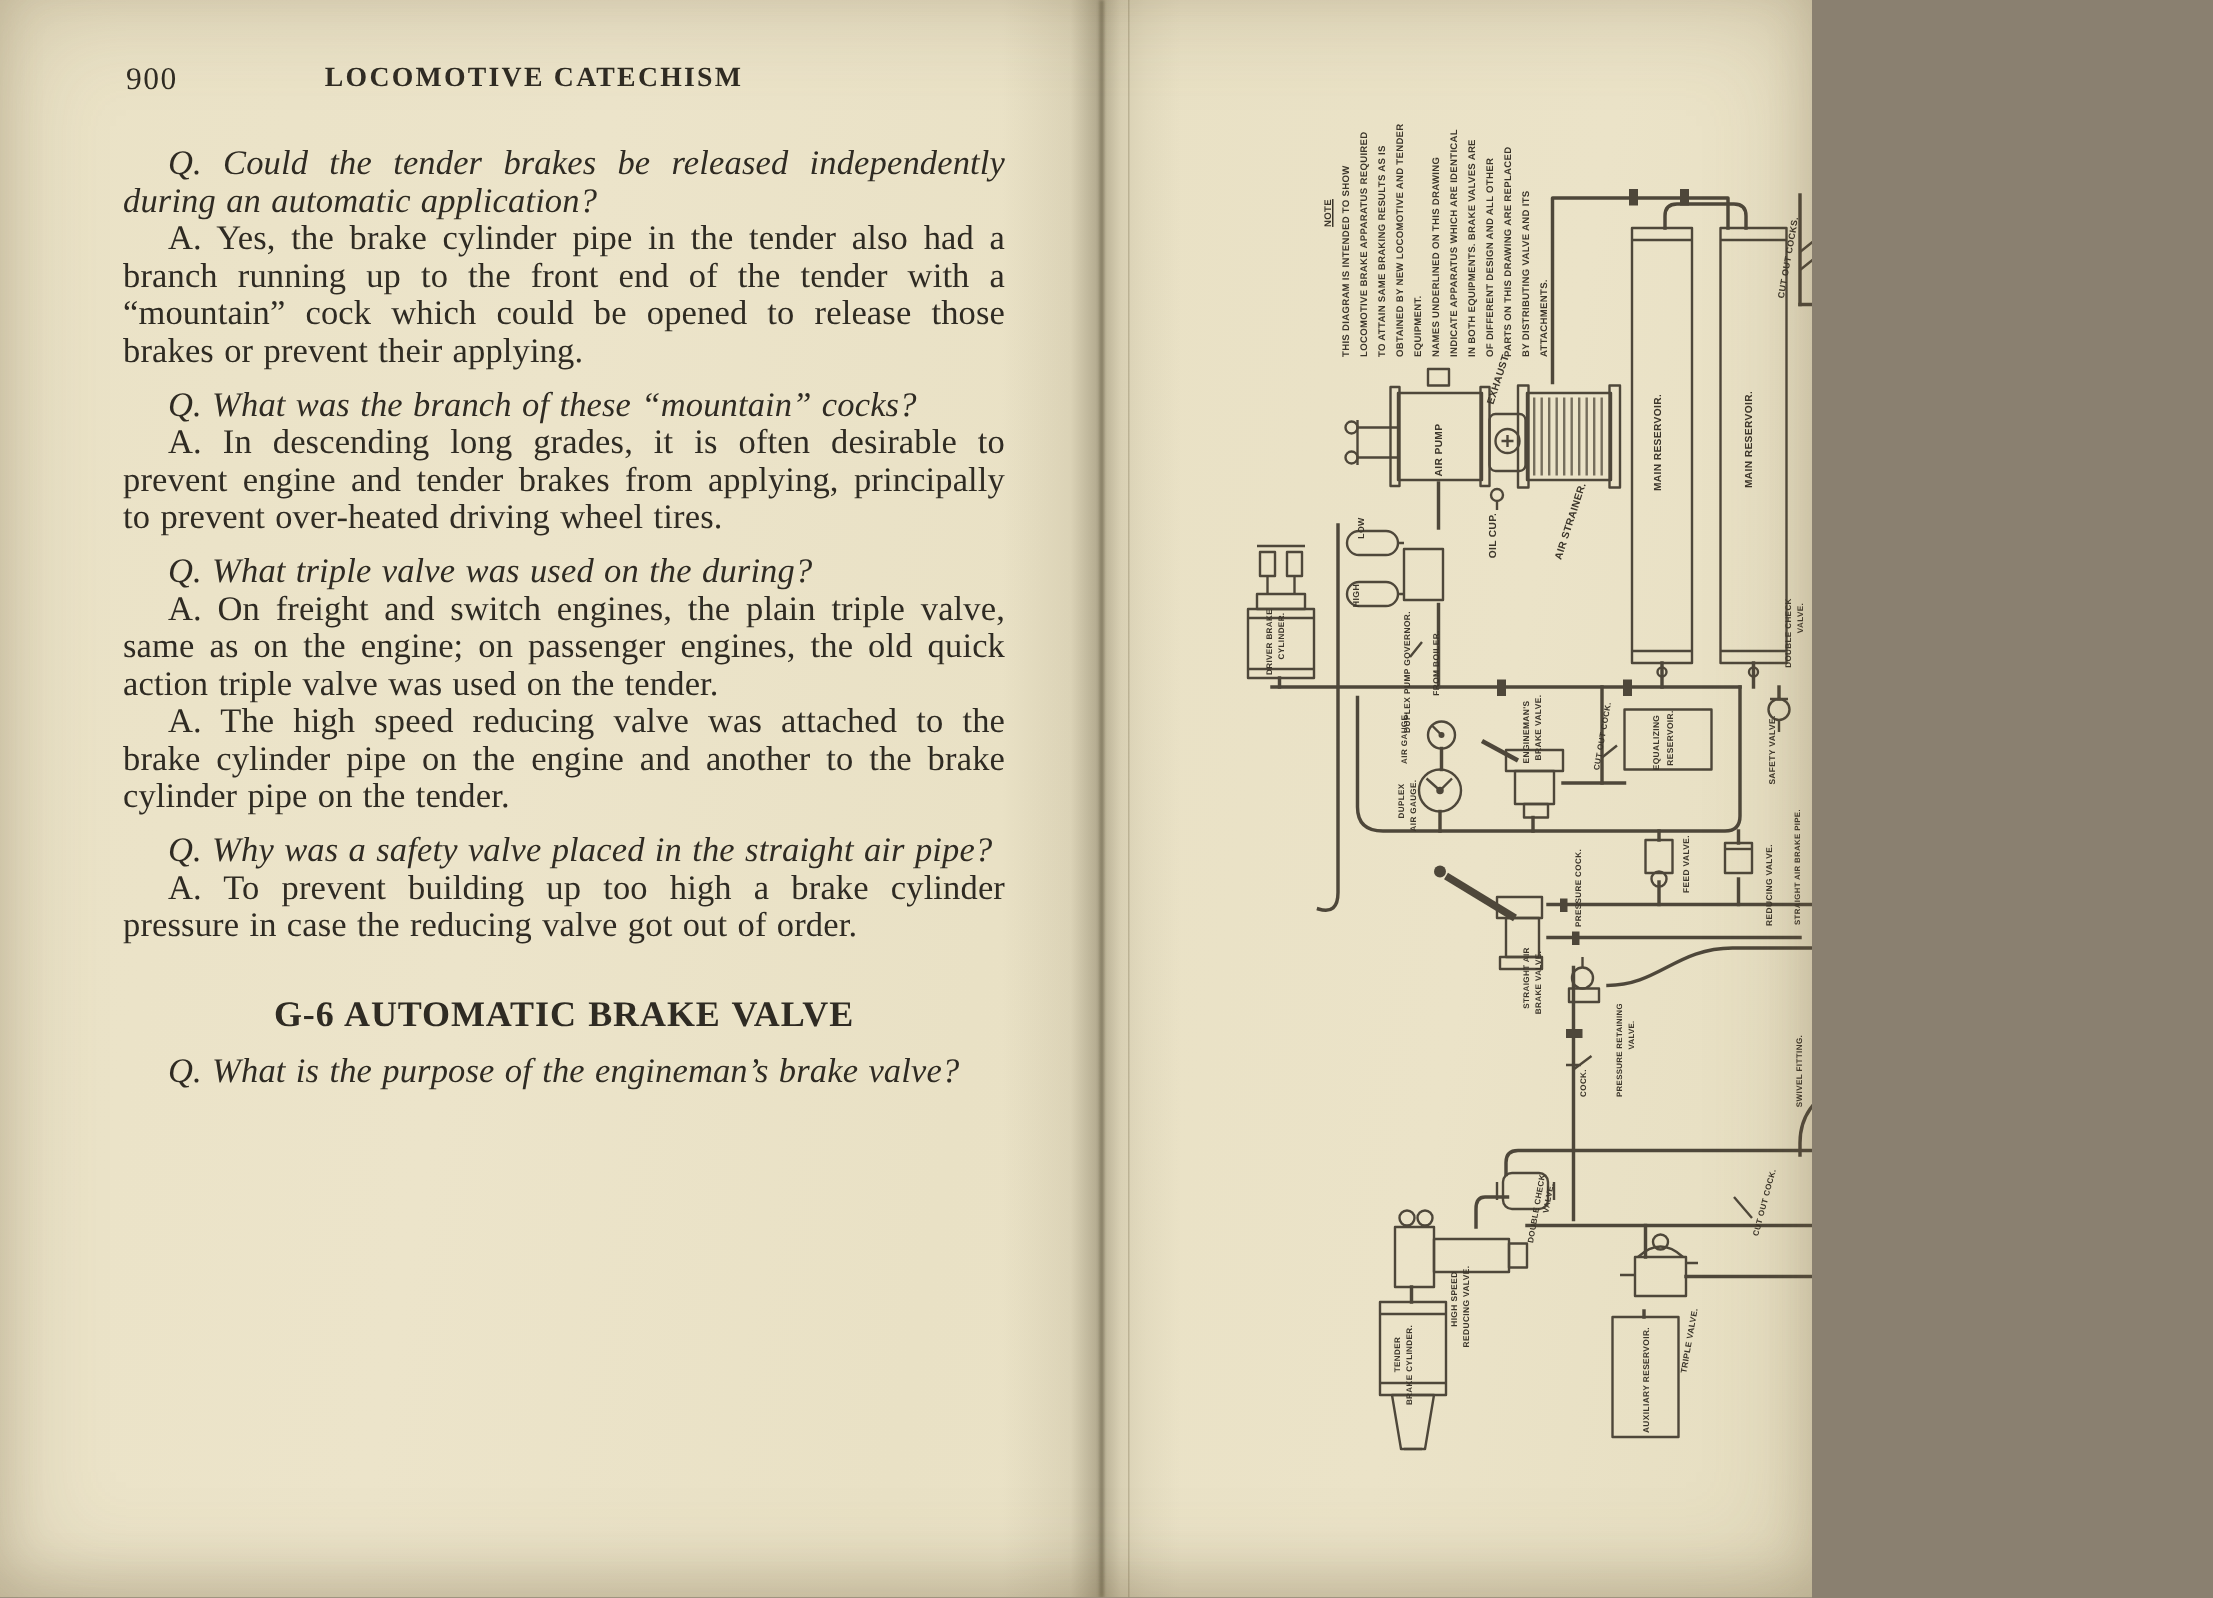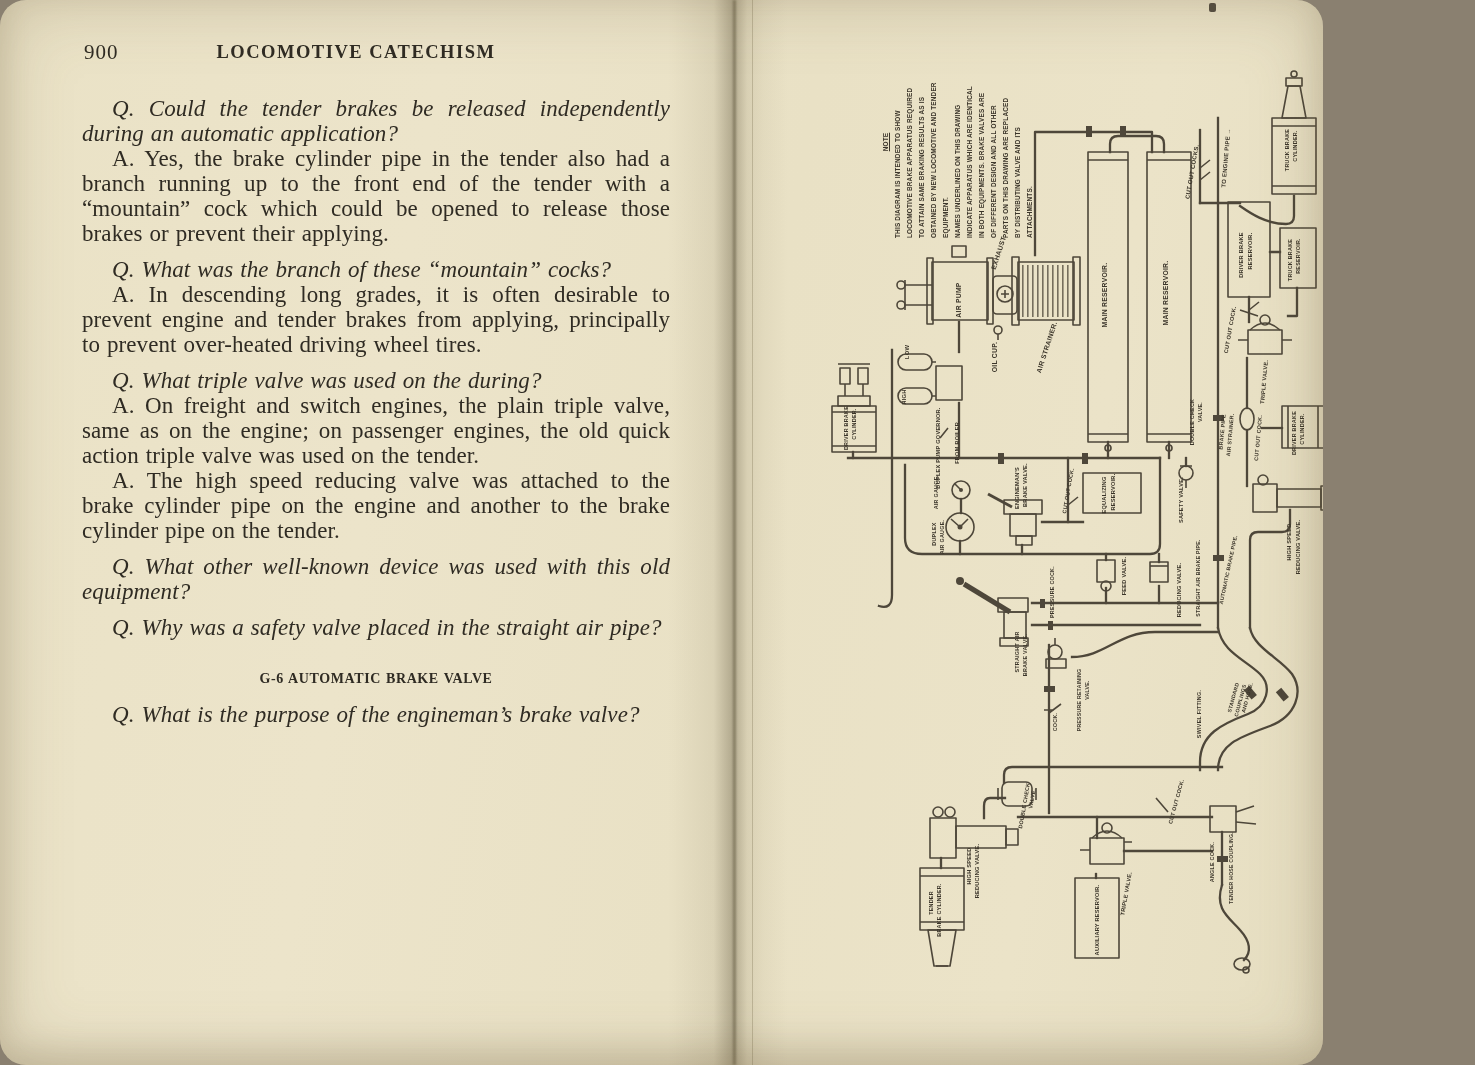--- a/index.html
+++ b/index.html
@@ -1,38 +1,38 @@
 <!DOCTYPE html>
 <html><head>
 <meta charset="utf-8">
 <style>
   html,body{margin:0;padding:0;background:#8a8070;}
-  #canvas{position:relative;width:1323px;height:1065px;overflow:hidden;
+  #canvas{position:relative;width:1208px;height:1065px;overflow:hidden;
     background:linear-gradient(100deg,#eae2c6 0%,#ece4ca 30%,#e9e1c5 55%,#ebe3c8 78%,#e6dec1 100%);
-    font-family:"Liberation Serif","DejaVu Serif",serif;color:#2f2b23;border-radius:26px;}
+    font-family:"Liberation Serif","DejaVu Serif",serif;color:#2f2b23;}
   #vignette{position:absolute;inset:0;pointer-events:none;
     box-shadow:inset 0 0 70px rgba(110,95,60,.28), inset 0 -14px 30px rgba(110,95,60,.18);}
   
   #gutter{position:absolute;left:668px;top:0;width:120px;height:1065px;pointer-events:none;
     background:linear-gradient(90deg,rgba(96,84,52,0) 0%,rgba(96,84,52,.10) 38%,rgba(70,60,34,.34) 54%,rgba(96,84,52,.12) 66%,rgba(96,84,52,.05) 80%,rgba(96,84,52,0) 100%);}
   #gutter-line{position:absolute;left:733px;top:0;width:3px;height:1065px;background:rgba(60,52,30,.38);filter:blur(1px);}
   #edge-line{position:absolute;left:752px;top:0;width:1px;height:1065px;background:rgba(90,78,48,.25);}
   #speck{position:absolute;left:1209px;top:3px;width:7px;height:9px;background:#3a342a;border-radius:2px;opacity:.85;}
 
   
   #left-page{position:absolute;left:82px;top:40px;width:588px;}
   #runhead{position:relative;height:30px;margin-bottom:26px;}
   #page-num{position:absolute;left:2px;top:0;font-size:21px;letter-spacing:1px;}
   #run-title{position:absolute;left:0;right:40px;top:2px;text-align:center;font-weight:bold;
     font-size:18.5px;letter-spacing:1.5px;}
   #qa-container p{margin:0;font-size:23px;line-height:25px;text-align:justify;
     text-indent:30px;letter-spacing:.1px;word-spacing:1px;}
   #qa-container p.q{font-style:italic;margin-top:11px;}
   #qa-container p.h{font-style:normal;font-weight:bold;text-align:center;text-indent:0;
-    margin-top:26px;margin-bottom:10px;font-size:14px;letter-spacing:.6px;}
+    margin-top:36px;margin-bottom:10px;font-size:24px;letter-spacing:.6px;}
 
   
   #right-page{position:absolute;left:752px;top:0;width:723px;height:1065px;}
   .ghost{position:absolute;transform:scaleX(-1);opacity:.14;color:#6f6750;filter:blur(.6px);
     font-weight:bold;letter-spacing:1px;white-space:nowrap;}
   #ghost-num{left:583px;top:58px;font-size:17px;}
   #ghost-head{left:640px;top:58px;font-size:15px;width:88px;overflow:hidden;}
 
   #note-block{position:absolute;left:128px;top:238px;width:192px;
     transform:rotate(-90deg);transform-origin:0 0;
@@ -60,22 +60,22 @@
       <span id="run-title">LOCOMOTIVE CATECHISM</span>
     </div>
     <div id="qa-container">
         <p class="q">Q. Could the tender brakes be released independently during an automatic application?</p>
         <p class="a">A. Yes, the brake cylinder pipe in the tender also had a branch running up to the front end of the tender with a “mountain” cock which could be opened to release those brakes or prevent their applying.</p>
         <p class="q">Q. What was the branch of these “mountain” cocks?</p>
         <p class="a">A. In descending long grades, it is often desirable to prevent engine and tender brakes from applying, principally to prevent over-heated driving wheel tires.</p>
         <p class="q">Q. What triple valve was used on the during?</p>
         <p class="a">A. On freight and switch engines, the plain triple valve, same as on the engine; on passenger engines, the old quick action triple valve was used on the tender.</p>
         <p class="a">A. The high speed reducing valve was attached to the brake cylinder pipe on the engine and another to the brake cylinder pipe on the tender.</p>
-        <p class="q">Q. What other well-known device was used with this old equipment?</p>
         <p class="q">Q. Why was a safety valve placed in the straight air pipe?</p>
+        <p class="a">A. To prevent building up too high a brake cylinder pressure in case the reducing valve got out of order.</p>
         <p class="h">G-6 AUTOMATIC BRAKE VALVE</p>
         <p class="q">Q. What is the purpose of the engineman’s brake valve?</p>
       </div>
   </div>
 
   <div id="right-page">
     <span id="ghost-num" class="ghost">902</span>
     <span id="ghost-head" class="ghost">LOCOMOTIVE CATECHISM</span>
 
     <div id="note-block">

